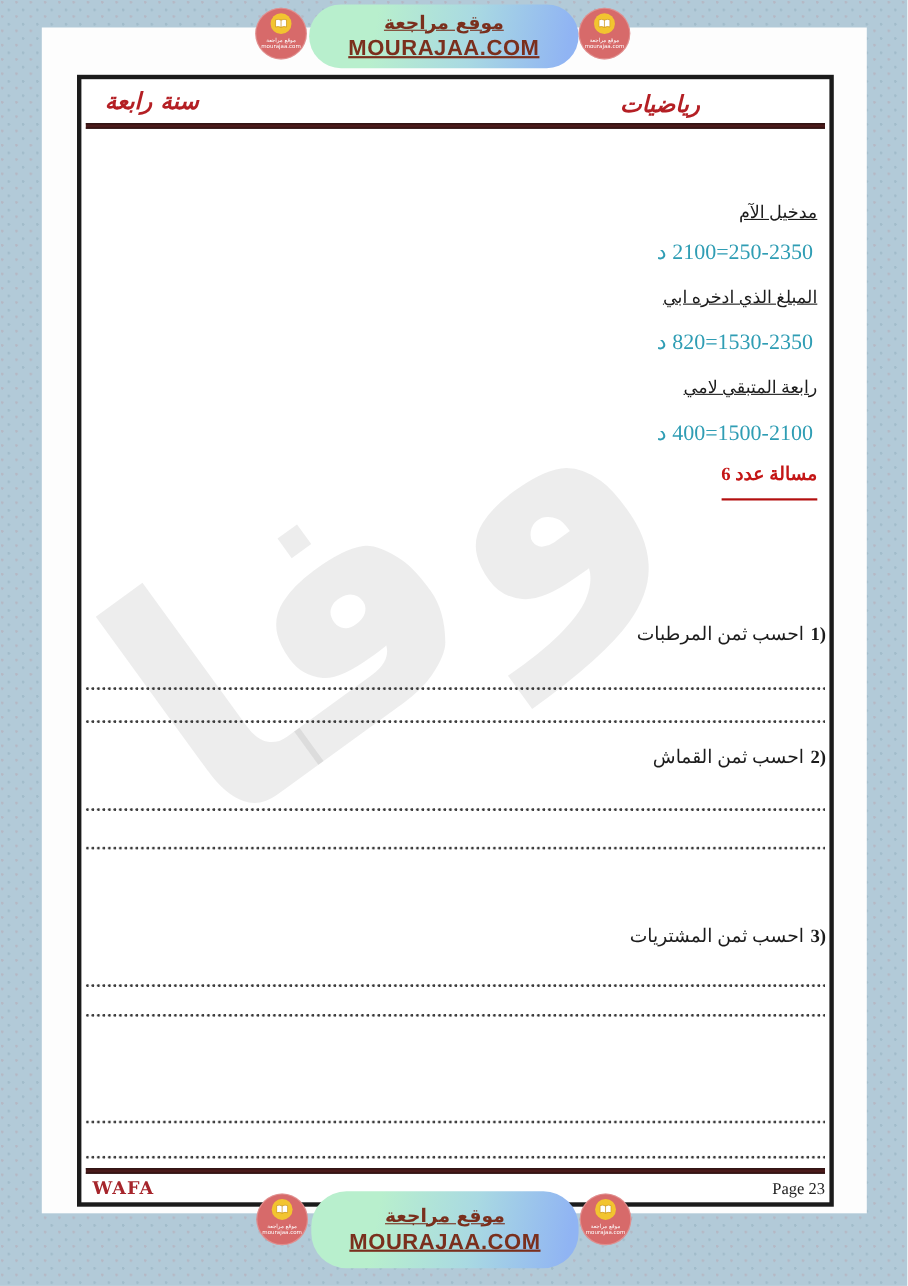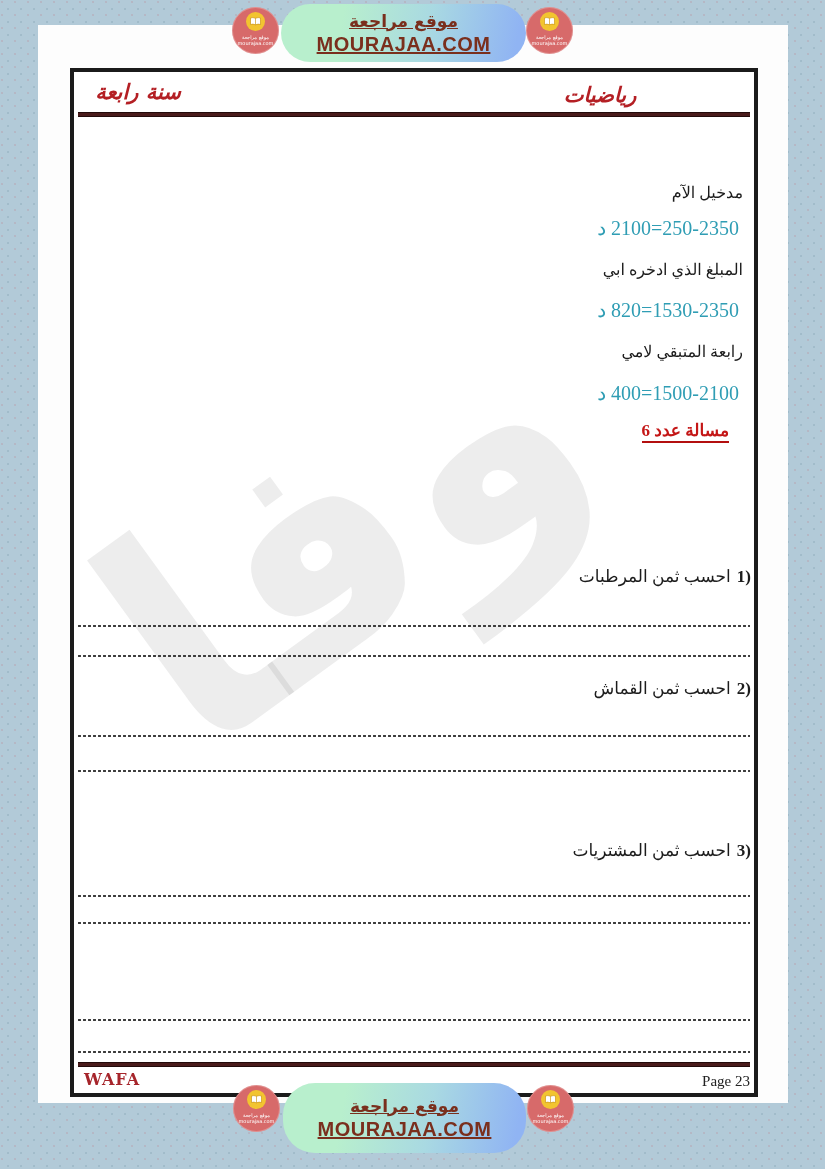--- a/index.html
+++ b/index.html
@@ -31,26 +31,26 @@
   .hdr-subject{ position:absolute; left:540px; top:82px; width:120px; text-align:center;
     color:#b41f24; font:italic bold 21px "DejaVu Serif", serif; direction:rtl; z-index:2;}
   .hdr-grade{ position:absolute; left:78px; top:79px; width:120px; text-align:center;
     color:#b41f24; font:italic bold 21px "DejaVu Serif", serif; direction:rtl; z-index:2;}
   .rule{ position:absolute; left:78px; width:672px; height:5px; background:#4a1b1b;
     border-top:1px solid #230b0b; border-bottom:1px solid #230b0b; z-index:2; }
   .rule-top{ top:112px; }
   .rule-bottom{ top:1062px; }
   
   .rtl-line{ position:absolute; right:82px; direction:rtl; text-align:right;
-    color:#1c1c1c; font:16px "Liberation Serif","DejaVu Serif", serif; z-index:2; white-space:nowrap; }
+    color:#1c1c1c; font:16px "Liberation Serif","DejaVu Serif", serif; z-index:2; white-space:nowrap;text-decoration:underline; }
   .eq{ position:absolute; right:86px; direction:ltr; unicode-bidi:bidi-override;
     color:#2f9db4; font:20px "Liberation Serif","DejaVu Serif", serif; z-index:2; white-space:nowrap; }
-  .prob-title{ position:absolute; right:96px; top:420px; direction:rtl;
+  .prob-title{ position:absolute; right:82px; top:420px; direction:rtl;
     color:#c41616; font:bold 17px "Liberation Serif","DejaVu Serif", serif;
-    border-bottom:2px solid #b30f0f; padding-bottom:0; z-index:2; }
+    border-bottom:2px solid #b30f0f; padding-bottom:12px; z-index:2; }
   .prob-text{ position:absolute; left:78px; top:452px; width:670px; direction:rtl;
     text-align:justify; text-align-last:justify;
     color:#1c1c1c; font:17px "Liberation Serif","DejaVu Serif", serif; line-height:30px; z-index:2; }
   .question{ position:absolute; right:74px; direction:rtl; color:#1c1c1c;
     font:17px "Liberation Serif","DejaVu Serif", serif; z-index:2; white-space:nowrap; }
   .qnum{ direction:ltr; unicode-bidi:embed; font-weight:bold; margin-left:6px; }
   .dots{ position:absolute; left:78px; width:672px; height:4px; z-index:2;
     background-image:radial-gradient(circle at 1.5px 2px, #3b3b3b 1.1px, transparent 1.5px);
     background-size:5px 4px; background-repeat:repeat-x; }
   

